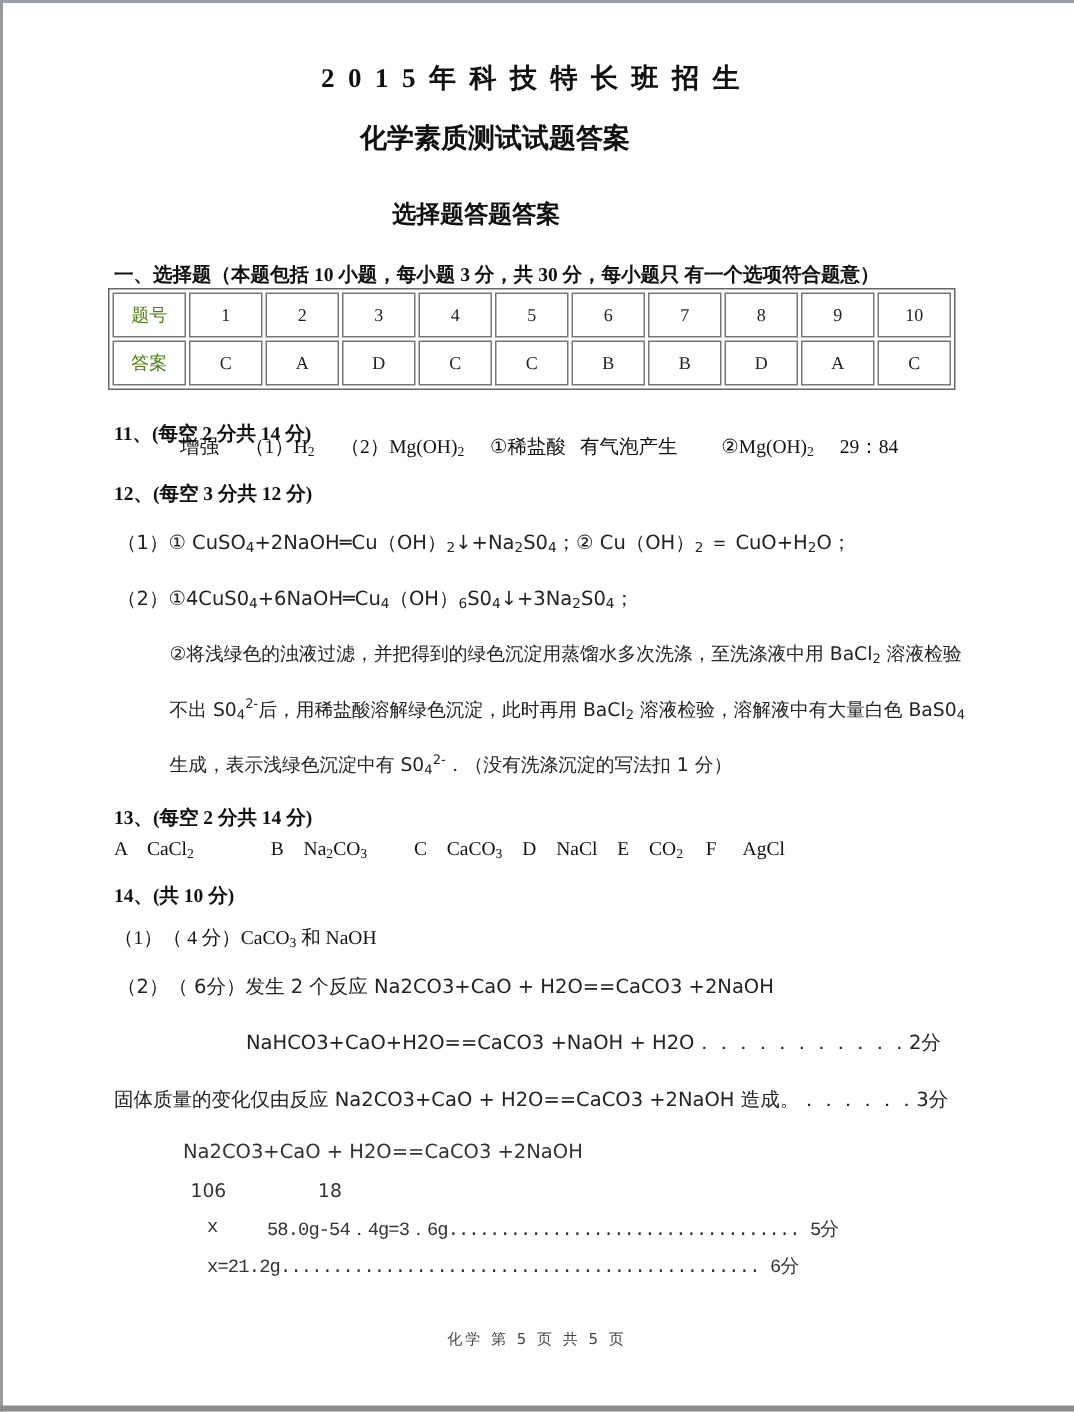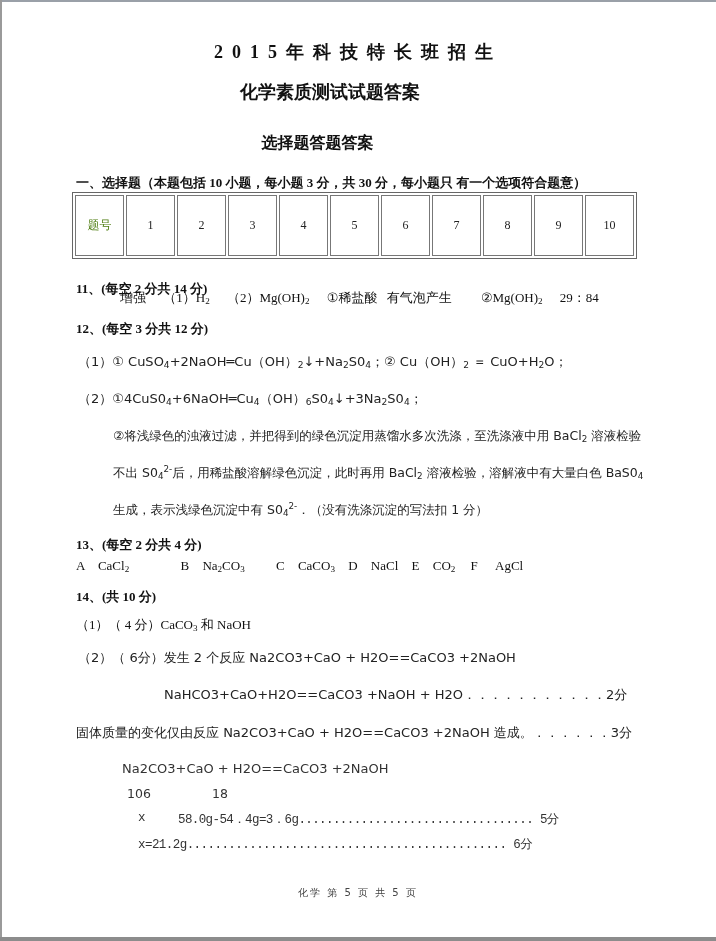--- a/index.html
+++ b/index.html
@@ -80,20 +80,33 @@
     <td>2</td>
     <td>3</td>
     <td>4</td>
     <td>5</td>
     <td>6</td>
     <td>7</td>
     <td>8</td>
     <td>9</td>
     <td>10</td>
   </tr>
+  <tr>
+    <td class="label">答案</td>
+    <td>C</td>
+    <td>A</td>
+    <td>D</td>
+    <td>C</td>
+    <td>C</td>
+    <td>B</td>
+    <td>B</td>
+    <td>D</td>
+    <td>A</td>
+    <td>C</td>
+  </tr>
 </tbody>
   </table>
 
 <div class="abs sec-head" style="left:76px; top:280px;">11、(每空 2 分共 14 分)</div>
 <div class="abs body-serif" style="left:120px; top:289px;">
   <span>增强</span>
   <span style="margin-left:14px;">（1）H</span><sub>2</sub>
   <span style="margin-left:14px;">（2）Mg(OH)</span><sub>2</sub>
   <span style="margin-left:14px;">①稀盐酸</span>
   <span style="margin-left:6px;">有气泡产生</span>
@@ -114,21 +127,21 @@
 <div class="abs body-sans" style="left:113px; top:428px; font-size:12.5px;">
   <span>②将浅绿色的浊液过滤，并把得到的绿色沉淀用蒸馏水多次洗涤，至洗涤液中用 BaCl</span><sub>2</sub><span> 溶液检验</span>
 </div>
 <div class="abs body-sans" style="left:113px; top:465px; font-size:12.5px;">
   <span>不出 S0</span><sub>4</sub><sup>2-</sup><span>后，用稀盐酸溶解绿色沉淀，此时再用 BaCl</span><sub>2</sub><span> 溶液检验，溶解液中有大量白色 BaS0</span><sub>4</sub>
 </div>
 <div class="abs body-sans" style="left:113px; top:502px; font-size:12.5px;">
   <span>生成，表示浅绿色沉淀中有 S0</span><sub>4</sub><sup>2-</sup><span>．（没有洗涤沉淀的写法扣 1 分）</span>
 </div>
 
-<div class="abs sec-head" style="left:76px; top:536px;">13、(每空 2 分共 4 分)</div>
+<div class="abs sec-head" style="left:76px; top:536px;">13、(每空 2 分共 14 分)</div>
 <div class="abs body-serif" style="left:76px; top:558px;">
   <span>A</span>
   <span style="margin-left:10px;">CaCl</span><sub>2</sub>
   <span style="margin-left:48px;">B</span>
   <span style="margin-left:10px;">Na</span><sub>2</sub><span>CO</span><sub>3</sub>
   <span style="margin-left:28px;">C</span>
   <span style="margin-left:10px;">CaCO</span><sub>3</sub>
   <span style="margin-left:10px;">D</span>
   <span style="margin-left:10px;">NaCl</span>
   <span style="margin-left:10px;">E</span>

